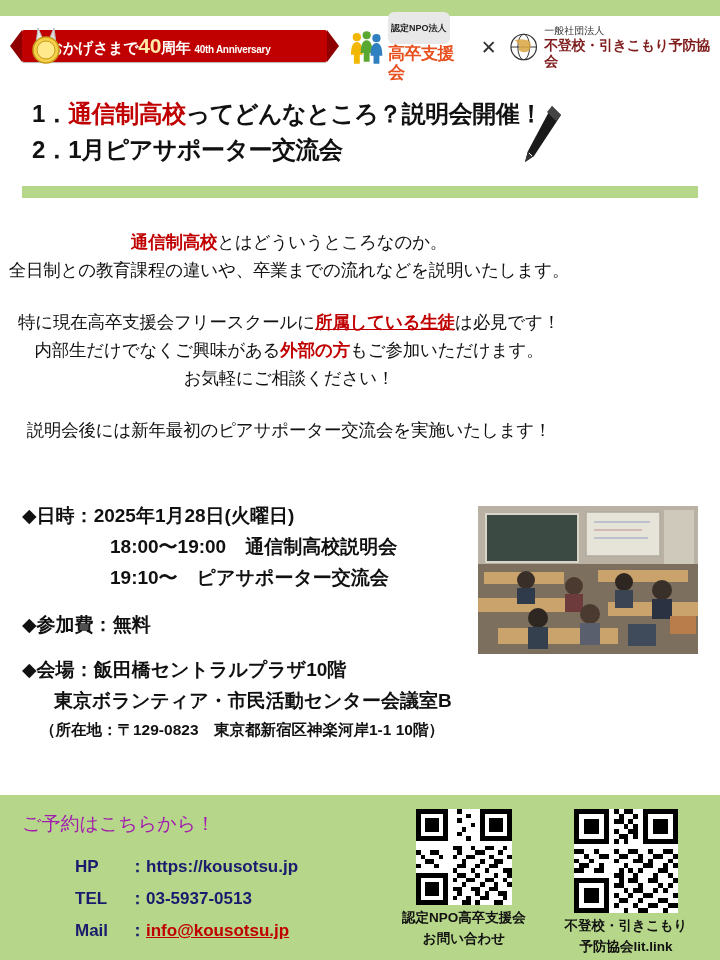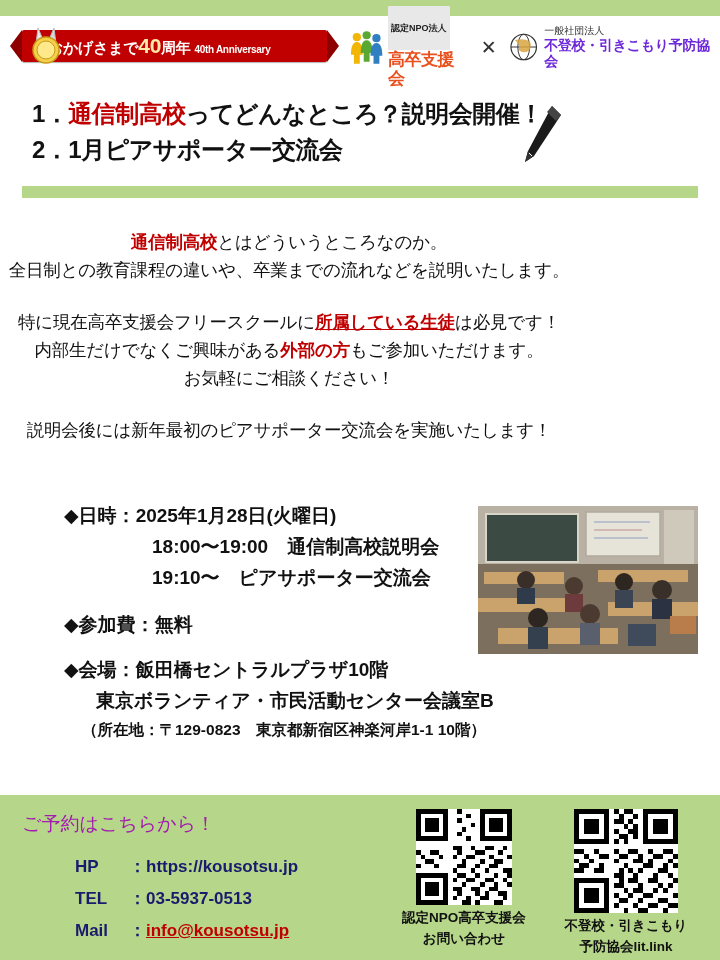--- a/index.html
+++ b/index.html
@@ -110,24 +110,24 @@
     align-items: center;
   }
   .kousotsu-figs {
     width: 34px; height: 36px;
     margin-right: 5px;
   }
   .kousotsu-text .npo {
     font-size: 9px;
     color: #222;
     background: #e8e8e8;
-    padding: 16px 3px;
+    padding: 10px 3px;
     display: inline-block;
     line-height: 12px;
-    border-radius: 1px;
+    border-radius: 6px;
     font-weight: bold;
   }
   .kousotsu-text .name {
     font-size: 17px;
     font-weight: bold;
     color: #e8501e;
     line-height: 19px;
     letter-spacing: -0.5px;
   }
   .x-mark {
@@ -144,21 +144,21 @@
     width: 30px; height: 30px;
     margin-right: 6px;
   }
   .futoko-text .line1 {
     font-size: 10px;
     color: #333;
     line-height: 12px;
   }
   .futoko-text .line2 {
     font-size: 14px;
-    color: #6d28d9;
+    color: #7f1d1d;
     font-weight: bold;
     line-height: 16px;
     letter-spacing: -0.3px;
   }
   
   .title-block {
     position: absolute;
     left: 0; top: 96px;
     width: 608px;
   }
@@ -213,21 +213,20 @@
     color: #c00000;
     font-weight: bold;
     text-decoration: underline;
   }
   
   .details {
     position: absolute;
     left: 22px; top: 500px;
     width: 470px;
     color: #111;
-    margin-left: 42px;
   }
   .detail-row {
     font-size: 19px;
     font-weight: bold;
     line-height: 31px;
     white-space: nowrap;
   }
   .detail-sub {
     font-size: 19px;
     font-weight: bold;

